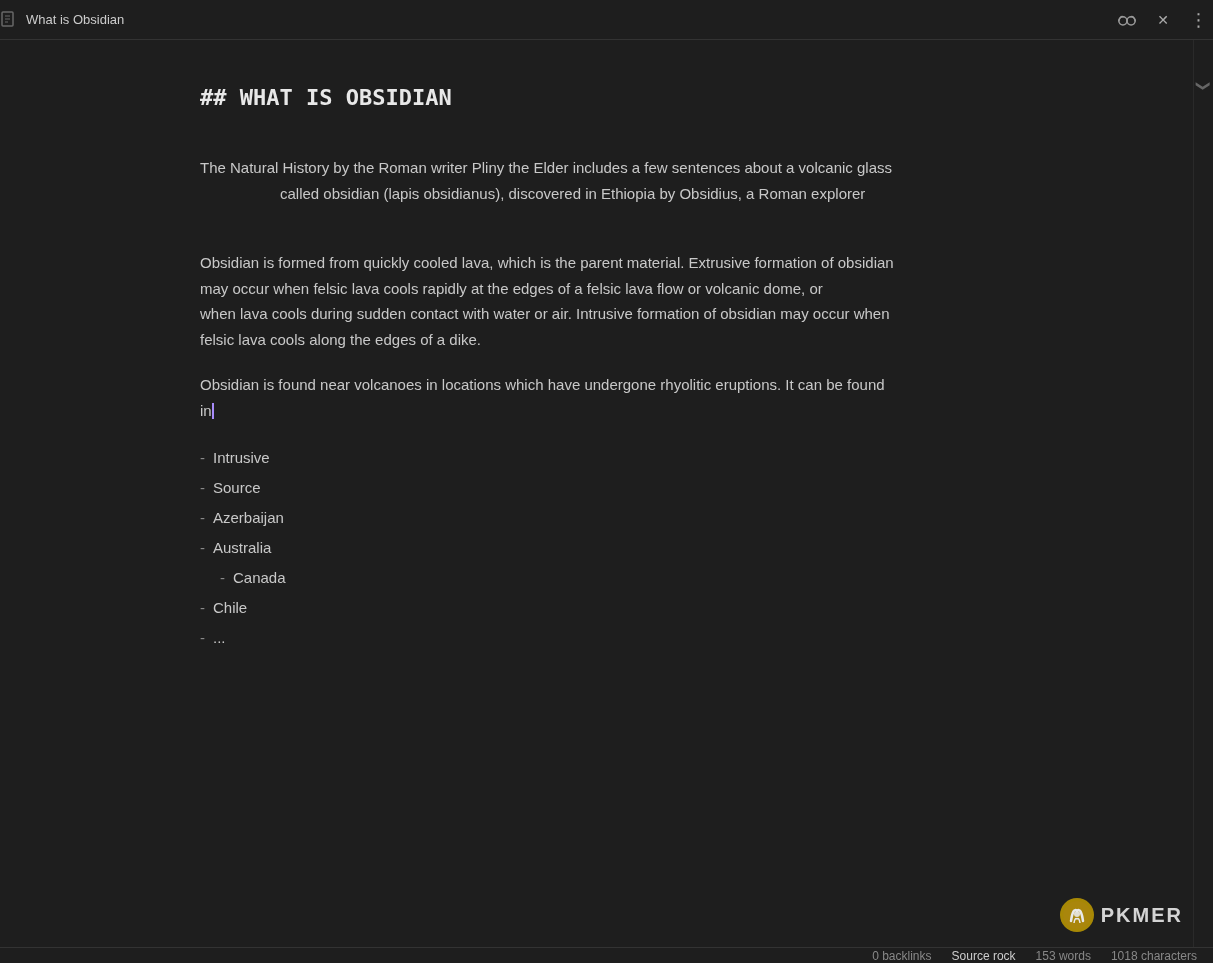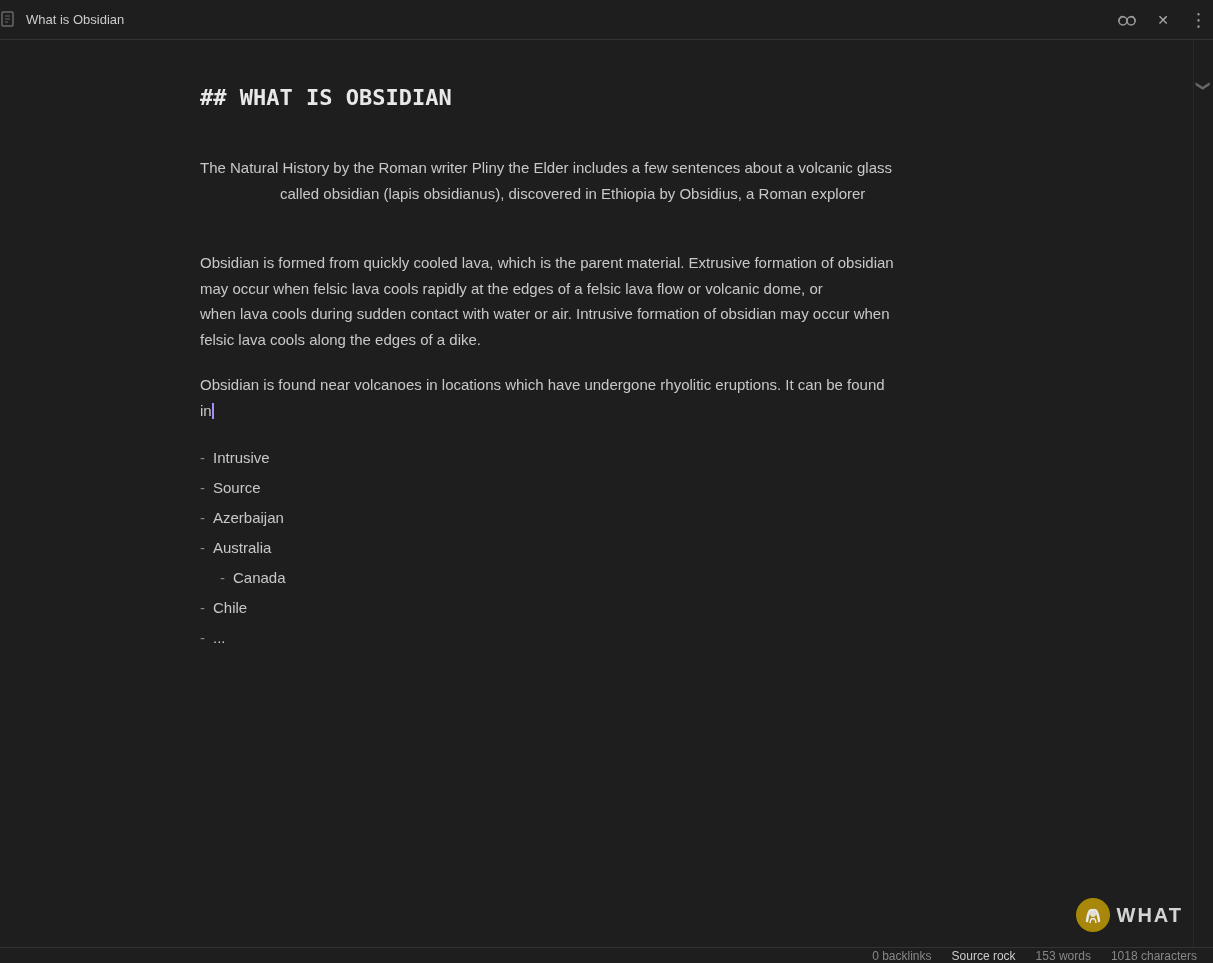--- a/index.html
+++ b/index.html
@@ -324,14 +324,14 @@
 </div>
 
 <div class="pkmer-logo">
   <svg class="pkmer-icon" viewBox="0 0 36 36">
     <circle cx="18" cy="18" r="17" fill="#c8a200" opacity="0.9"></circle>
     <circle cx="18" cy="18" r="14" fill="#b8920a"></circle>
     <path d="M12 24 Q14 10 18 14 Q22 10 24 24" fill="none" stroke="#fff" stroke-width="2.5" stroke-linecap="round"></path>
     <circle cx="18" cy="17" r="3" fill="#fff" opacity="0.9"></circle>
     <path d="M15 26 Q16 20 18 22 Q20 20 21 26" fill="none" stroke="#fff" stroke-width="1.5"></path>
   </svg>
-  <span class="pkmer-text">WHAT</span>
+  <span class="pkmer-text">PKMER</span>
 </div>
 
 </body></html>

